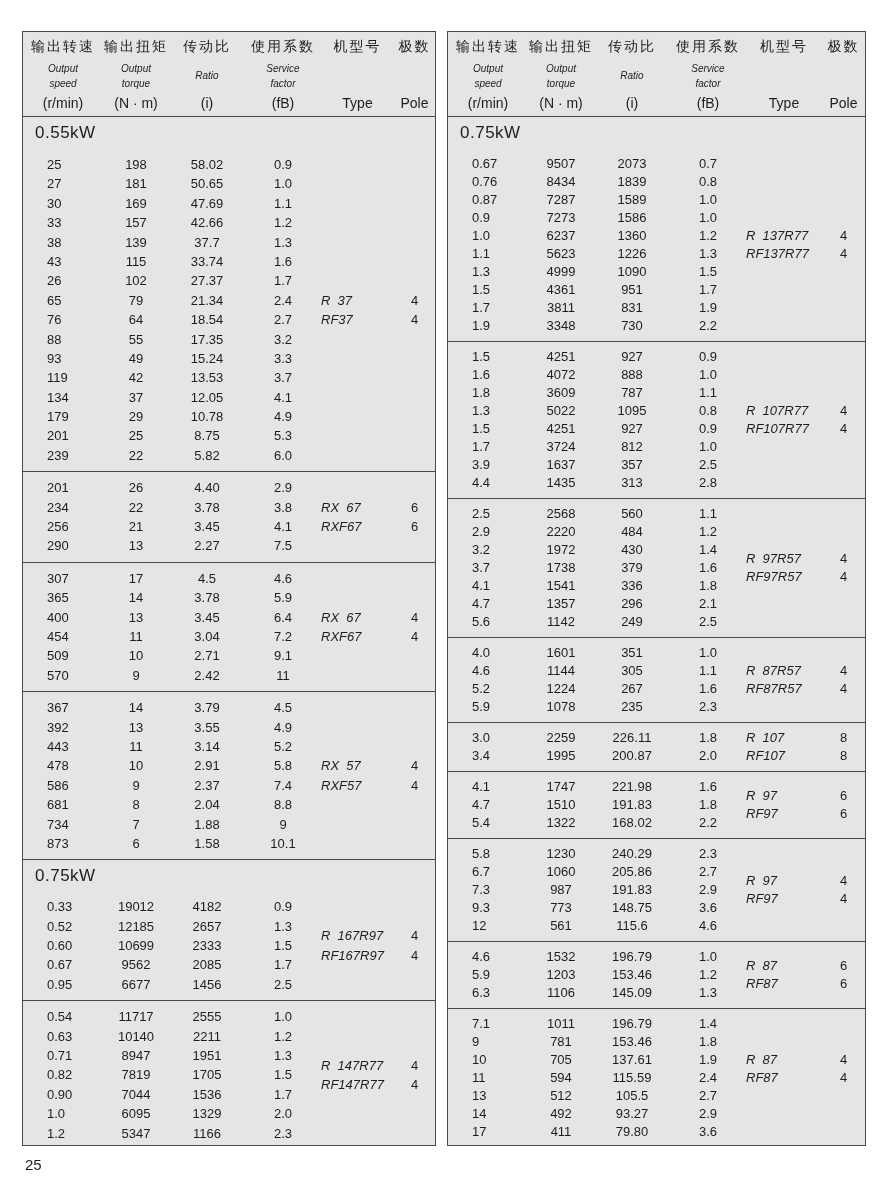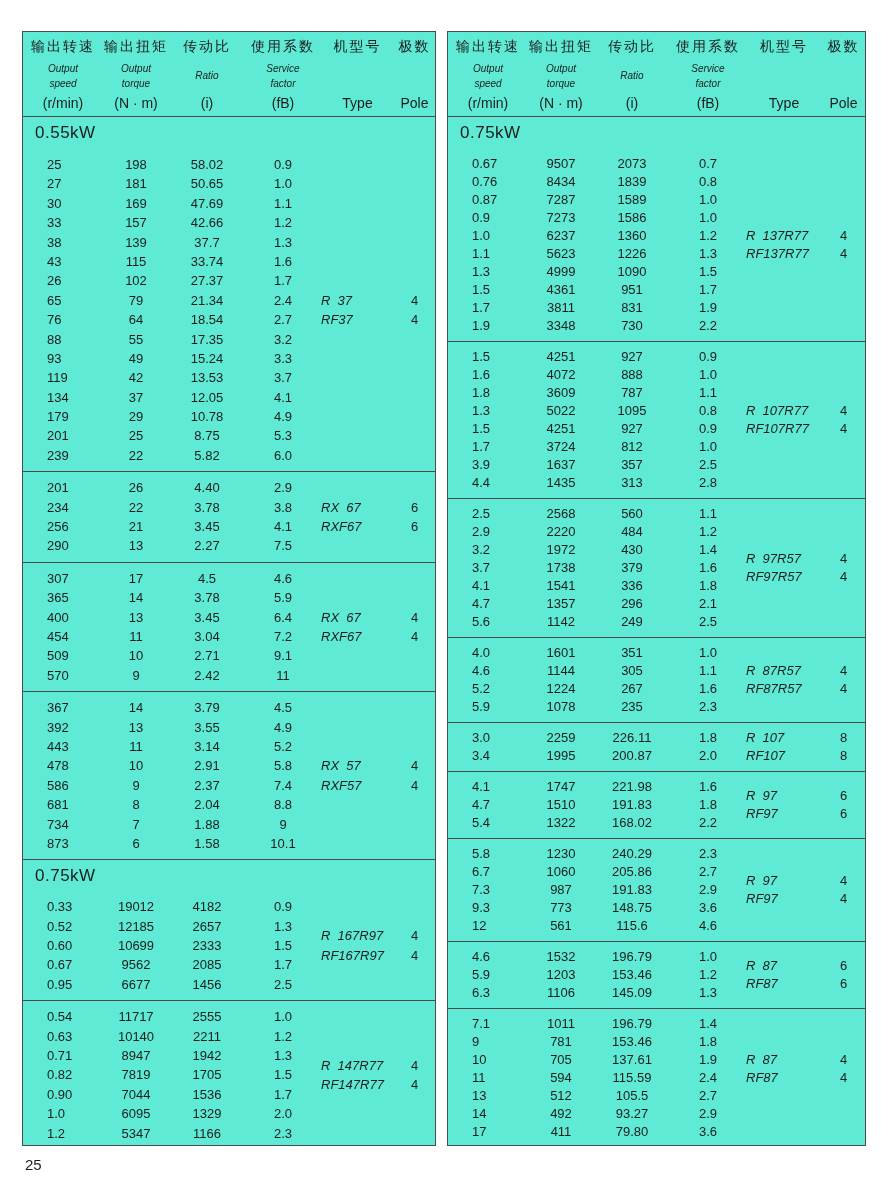--- a/index.html
+++ b/index.html
@@ -1,19 +1,19 @@
 <!DOCTYPE html>
 <html><head>
 <meta charset="utf-8">
 <style>
   * { margin:0; padding:0; box-sizing:border-box; }
   html,body { background:#ffffff; }
   body { font-family:"Liberation Sans","DejaVu Sans",sans-serif; color:#1d1d1d; }
   .page { position:relative; width:888px; height:1191px; background:#ffffff; overflow:hidden; }
-  .table { position:absolute; top:31px; height:1115px; border:1px solid #4a4a4a; background:#5eead4; }
+  .table { position:absolute; top:31px; height:1115px; border:1px solid #4a4a4a; background:#e5e5e5; }
   #table-left  { left:22px;  width:414px; }
   #table-right { left:447px; width:419px; }
   .thead { display:grid; grid-template-columns:var(--cols); padding:6px 0 5px 0; border-bottom:1px solid #4a4a4a; }
   .hcell { display:flex; flex-direction:column; justify-content:space-between; align-items:center; text-align:center; min-height:73px; }
   .hzh   { font-size:14px; letter-spacing:2px; white-space:nowrap; }
   .hen   { font-size:10px; line-height:15px; white-space:pre-line;font-style:italic; }
   .hunit { font-size:14px; }
   .section-title { height:32px; display:flex; align-items:center; padding-left:12px; font-size:17px; font-weight:normal; letter-spacing:0.5px; }
   .block { position:relative; padding:6px 0; }
   .bt { border-top:1px solid #4a4a4a; }
@@ -372,21 +372,21 @@
           </div>
           <div class="row">
             <div class="c-speed">0.63</div>
             <div class="c-mid">10140</div>
             <div class="c-mid">2211</div>
             <div class="c-mid">1.2</div>
           </div>
           <div class="row">
             <div class="c-speed">0.71</div>
             <div class="c-mid">8947</div>
-            <div class="c-mid">1942</div>
+            <div class="c-mid">1951</div>
             <div class="c-mid">1.3</div>
           </div>
           <div class="row">
             <div class="c-speed">0.82</div>
             <div class="c-mid">7819</div>
             <div class="c-mid">1705</div>
             <div class="c-mid">1.5</div>
           </div>
           <div class="row">
             <div class="c-speed">0.90</div>

